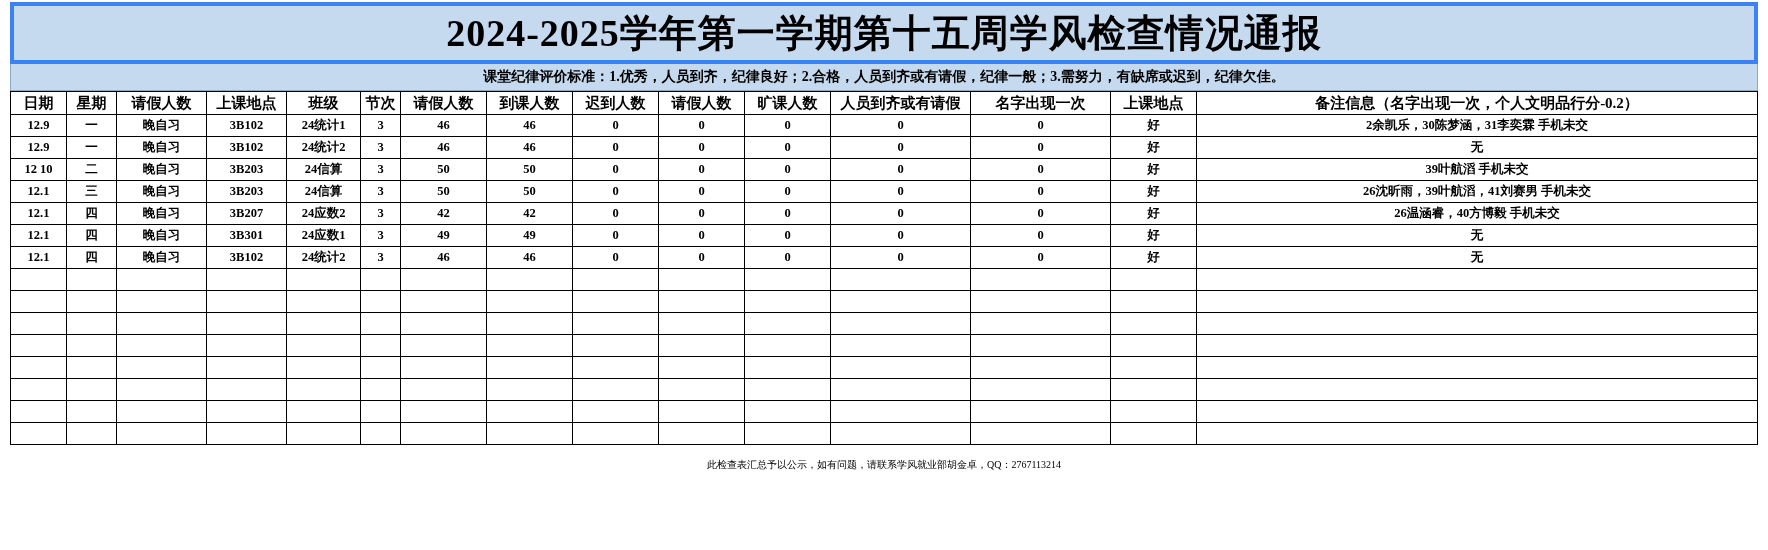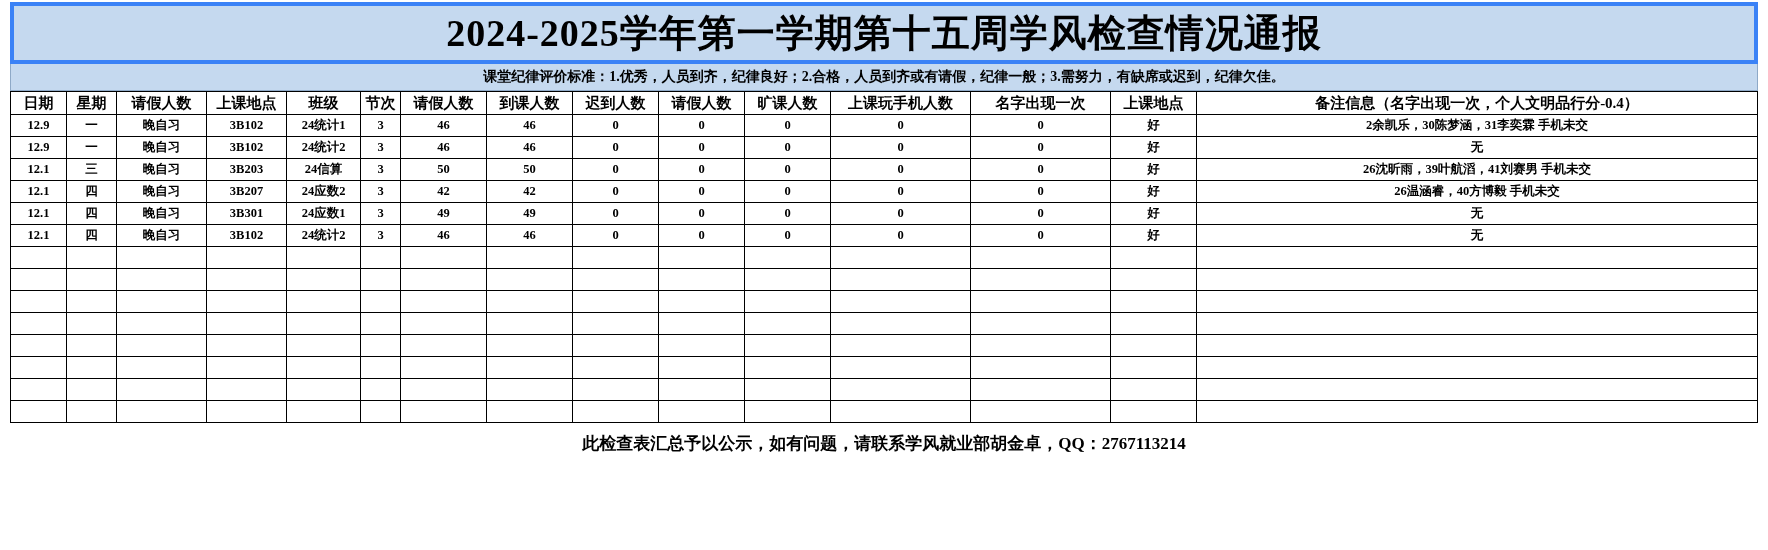--- a/index.html
+++ b/index.html
@@ -79,22 +79,22 @@
   }
   .footer-bar {
     margin: 0 10px;
     height: 40px;
     display: flex;
     align-items: center;
     justify-content: center;
     background: #ffffff;
   }
   .footer-text {
-    font-weight: bold;
-    font-size: 17px;
+    font-weight: normal;
+    font-size: 10px;
     white-space: nowrap;
   }
 </style>
 </head>
 <body>
 
 <div class="sheet">
 
   <div class="title-bar">
     <div class="title-text">2024-2025学年第一学期第十五周学风检查情况通报</div>
@@ -128,24 +128,24 @@
         <th>星期</th>
         <th>请假人数</th>
         <th>上课地点</th>
         <th>班级</th>
         <th>节次</th>
         <th>请假人数</th>
         <th>到课人数</th>
         <th>迟到人数</th>
         <th>请假人数</th>
         <th>旷课人数</th>
-        <th>上课玩手机人数</th>
+        <th>人员到齐或有请假</th>
         <th>名字出现一次</th>
         <th>上课地点</th>
-        <th>备注信息（名字出现一次，个人文明品行分-0.4）</th>
+        <th>备注信息（名字出现一次，个人文明品行分-0.2）</th>
       </tr>
     </thead>
     <tbody id="table-body">
         <tr>
           <td>12.9</td>
           <td>一</td>
           <td>晚自习</td>
           <td>3B102</td>
           <td>24统计1</td>
           <td>3</td>
@@ -170,20 +170,37 @@
           <td>46</td>
           <td>0</td>
           <td>0</td>
           <td>0</td>
           <td>0</td>
           <td>0</td>
           <td>好</td>
           <td>无</td>
         </tr>
         <tr>
+          <td>12  10</td>
+          <td>二</td>
+          <td>晚自习</td>
+          <td>3B203</td>
+          <td>24信算</td>
+          <td>3</td>
+          <td>50</td>
+          <td>50</td>
+          <td>0</td>
+          <td>0</td>
+          <td>0</td>
+          <td>0</td>
+          <td>0</td>
+          <td>好</td>
+          <td>39叶航滔  手机未交</td>
+        </tr>
+        <tr>
           <td>12.1</td>
           <td>三</td>
           <td>晚自习</td>
           <td>3B203</td>
           <td>24信算</td>
           <td>3</td>
           <td>50</td>
           <td>50</td>
           <td>0</td>
           <td>0</td>

